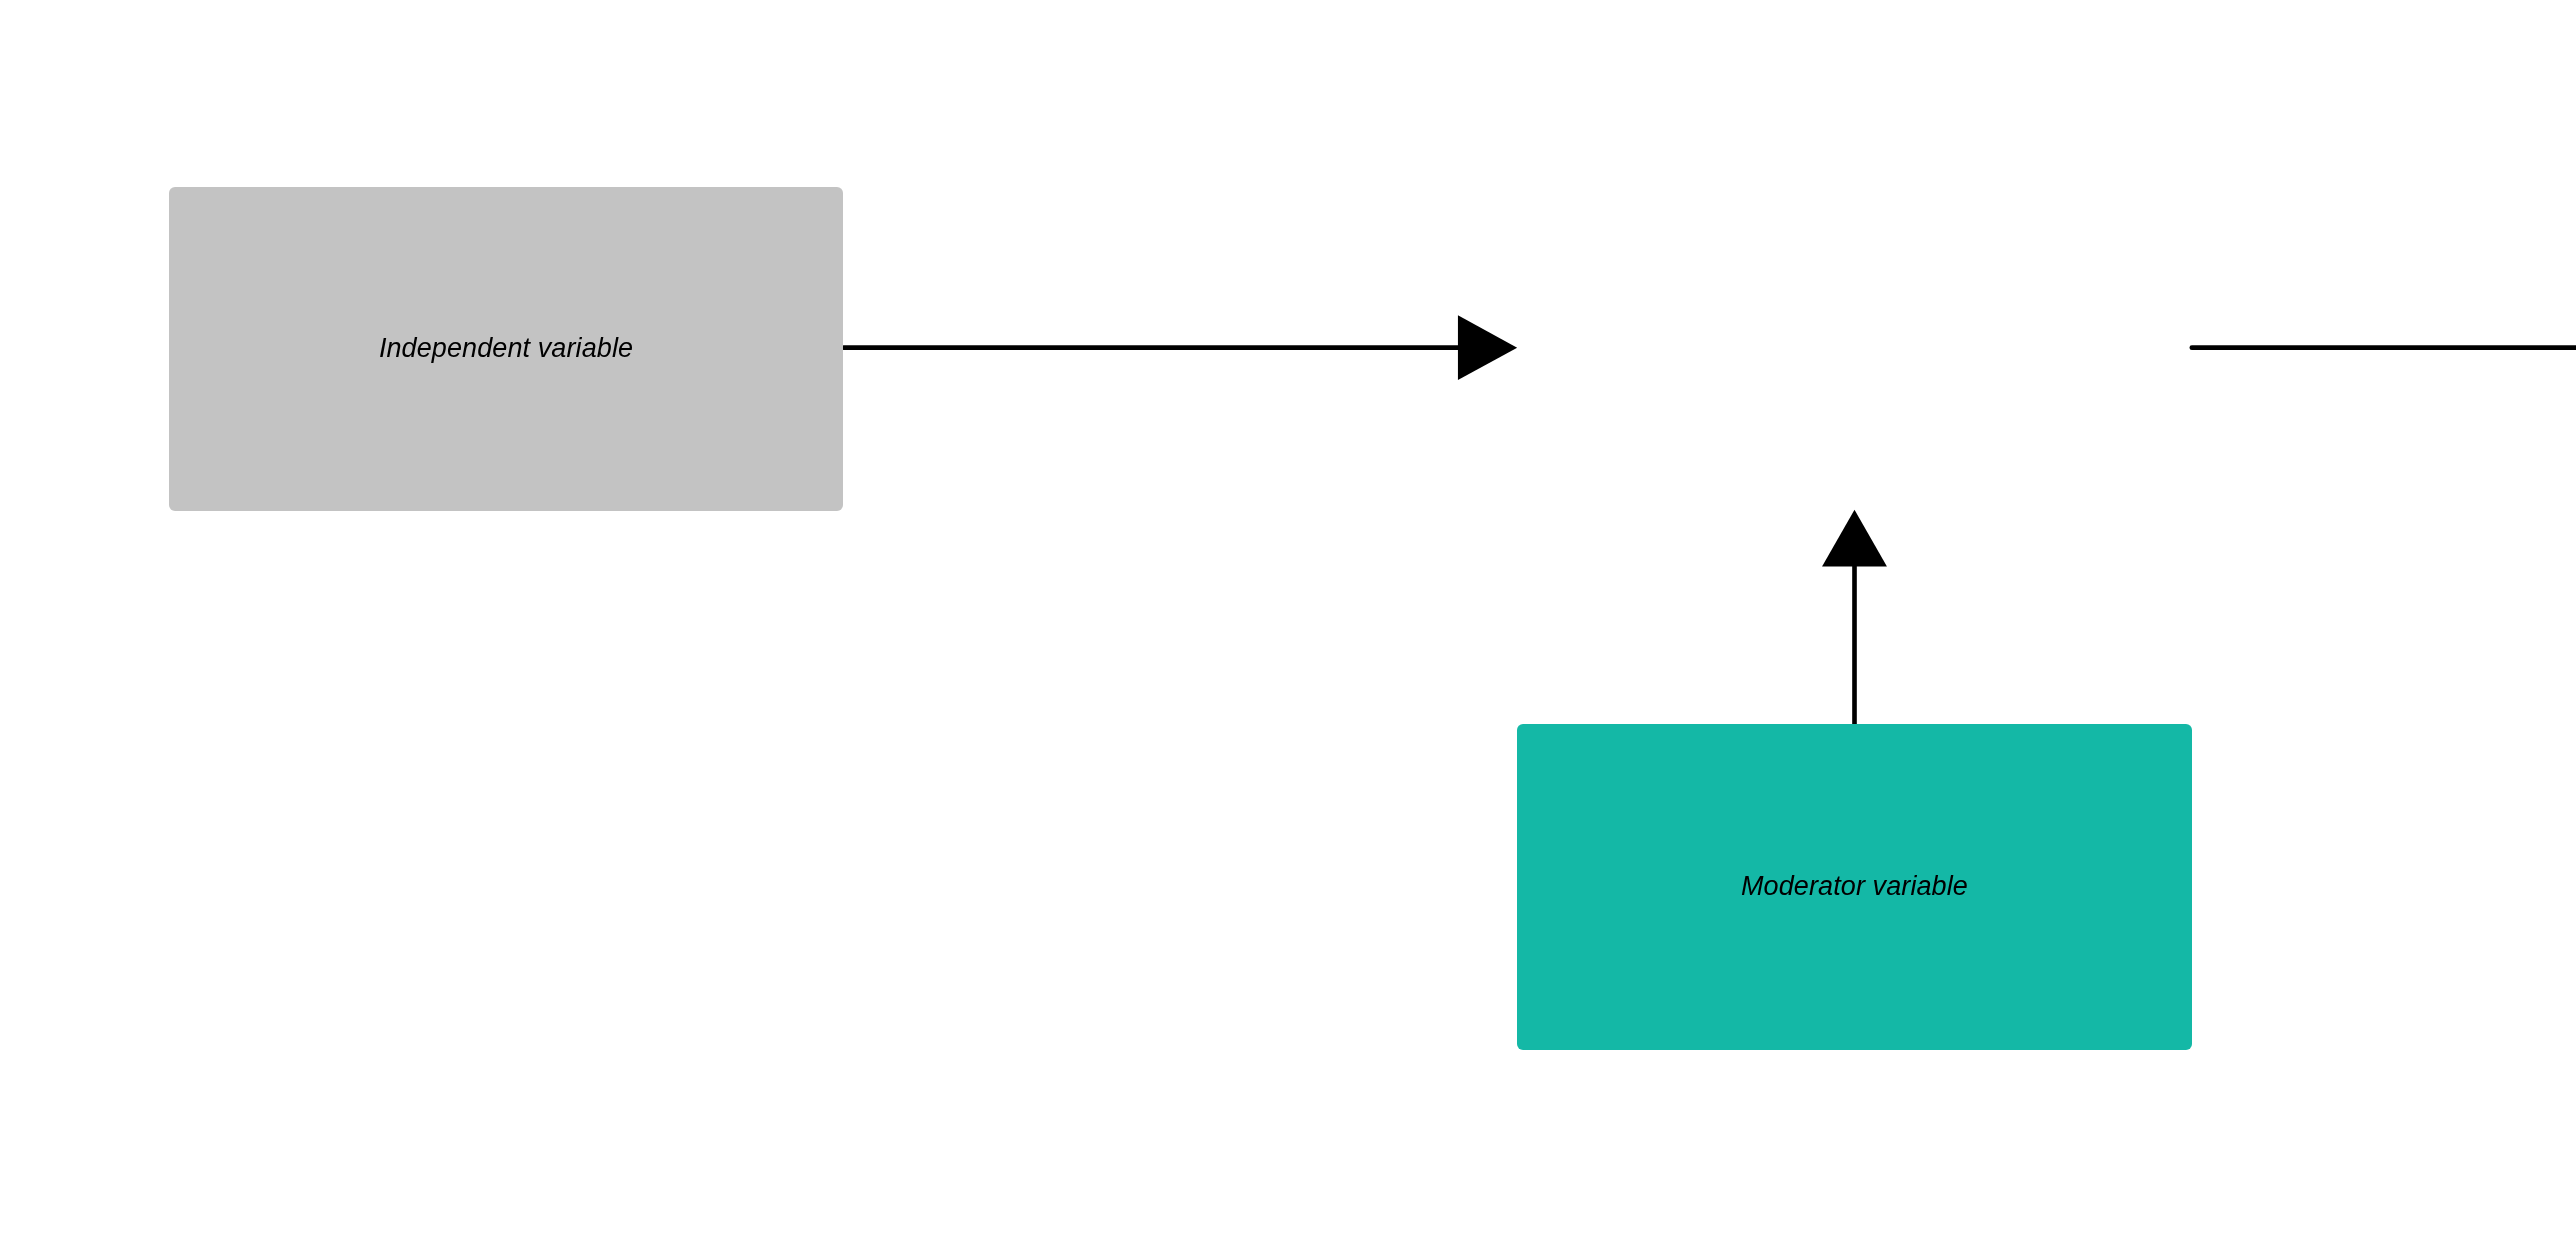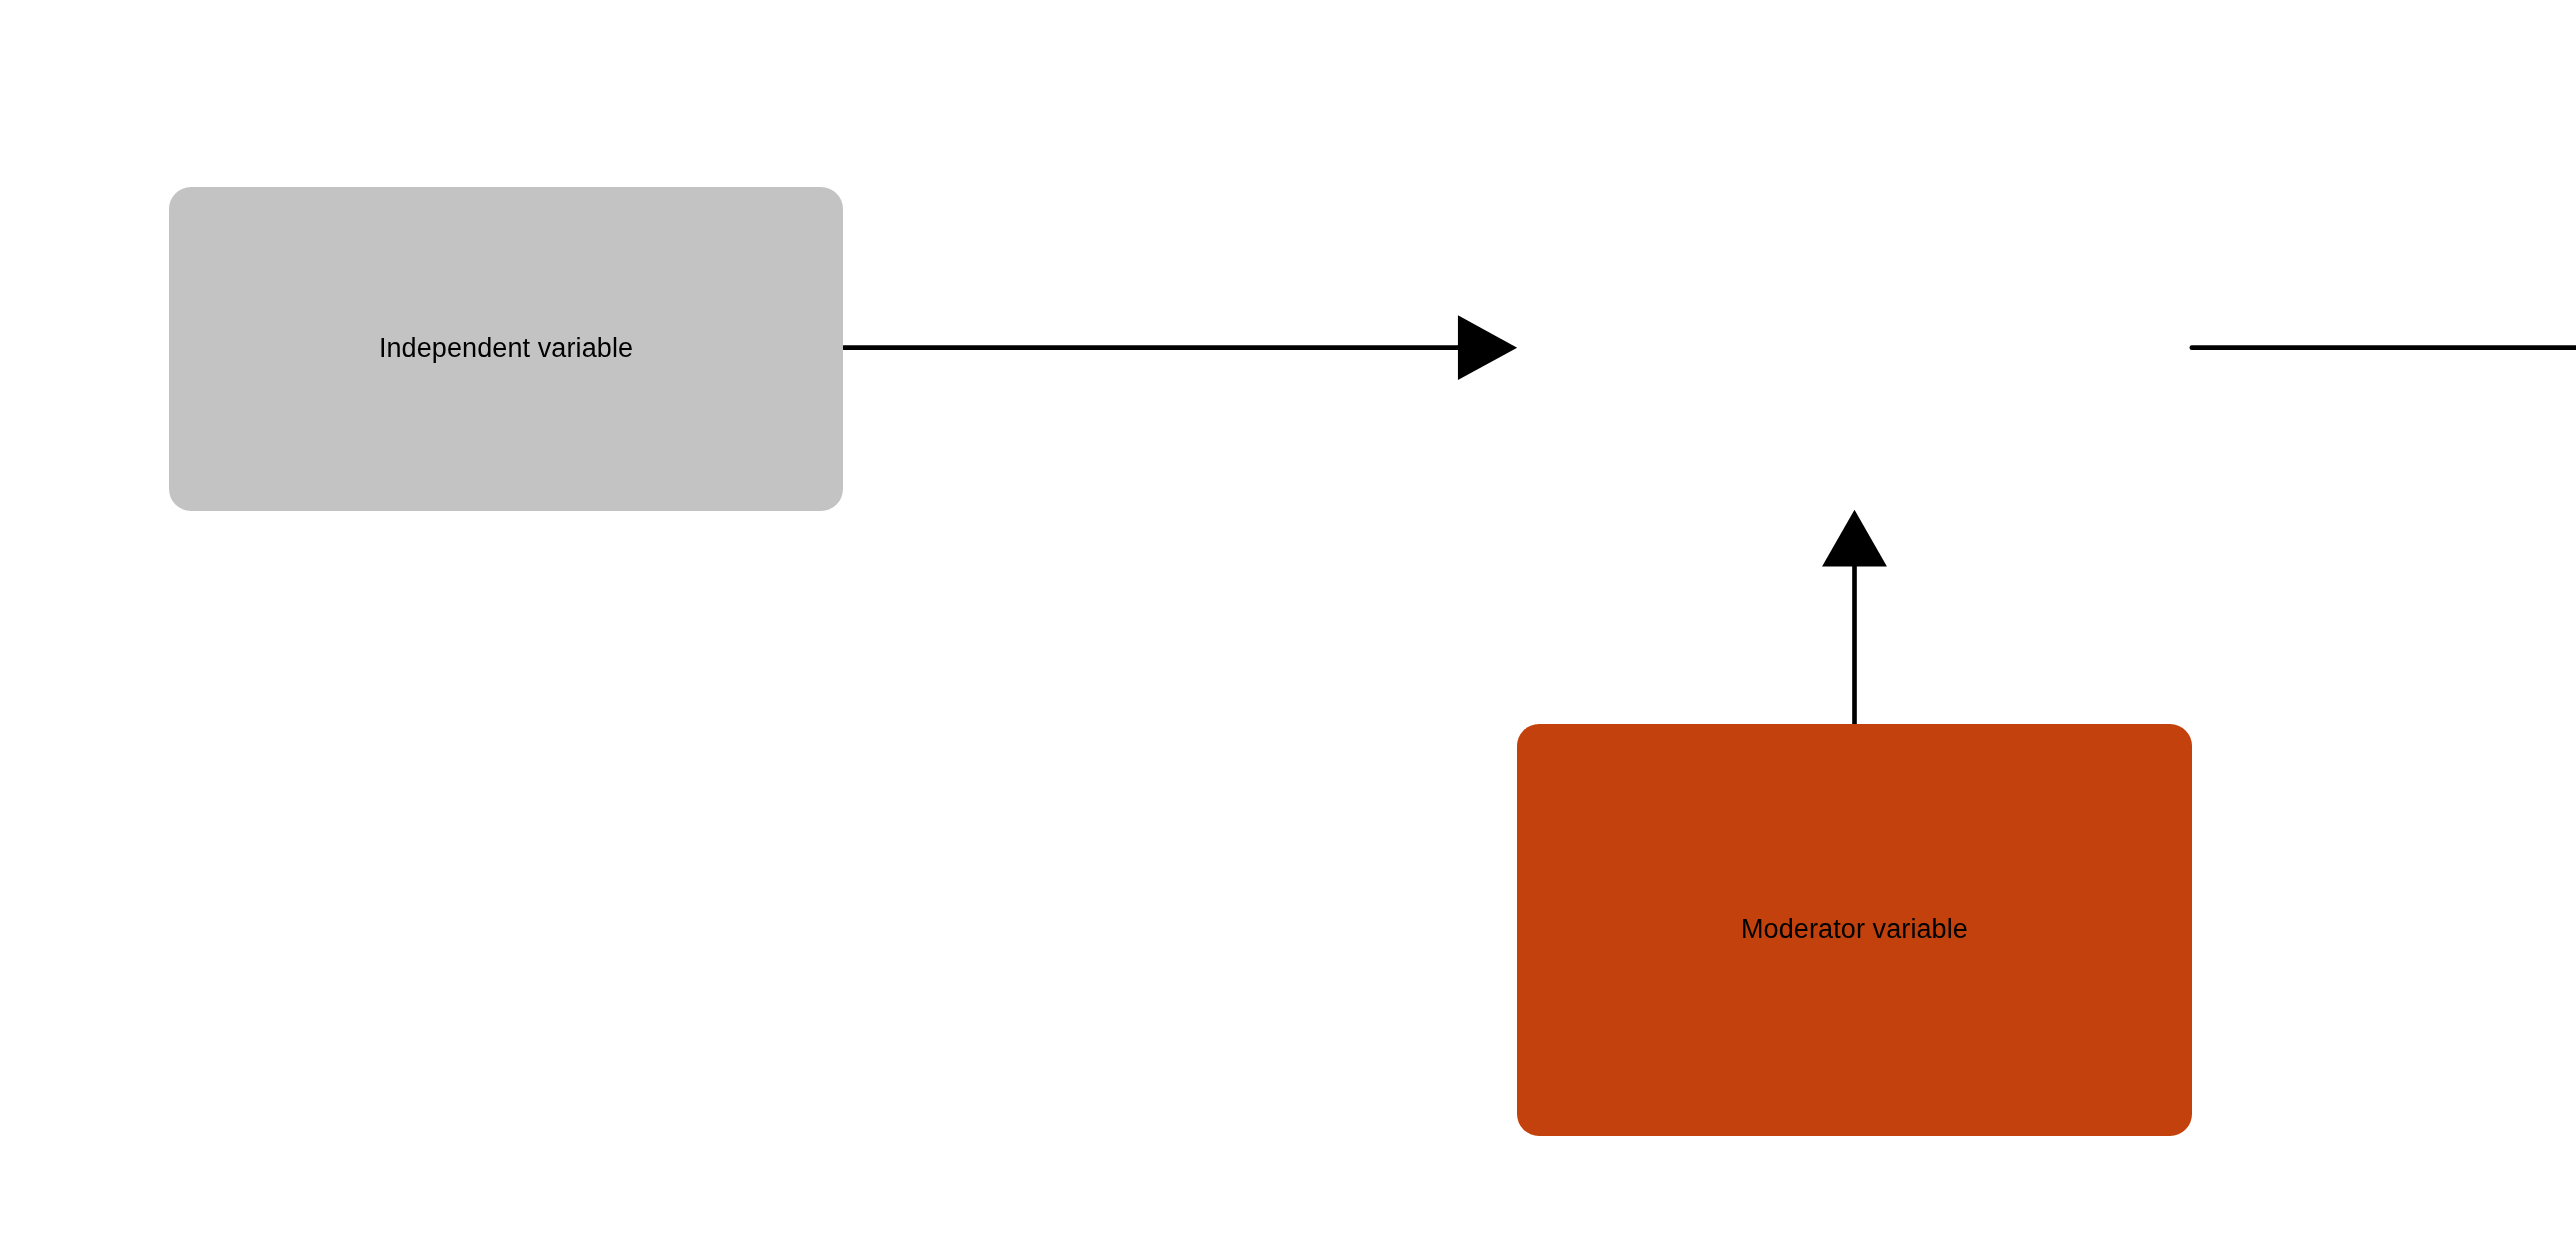--- a/index.html
+++ b/index.html
@@ -17,25 +17,26 @@
   #diagram-root {
     position: relative;
     width: 3709px;
     height: 1236px;
     background: #ffffff;
   }
   
   .node {
     position: absolute;
     box-sizing: border-box;
-    border-radius: 22px;
+    border-radius: 6px;
     display: flex;
     align-items: center;
     justify-content: center;
     text-align: right;
+    font-style: italic;
   }
   .node-label {
     font-size: 27px;
     line-height: 1.15;
     color: #000000;
     font-weight: 400;
     letter-spacing: 0.1px;
     white-space: nowrap;
   }
   #node-independent {
@@ -88,18 +89,18 @@
       <line class="edge-line" x1="3600" y1="1405" x2="3600" y2="1095" stroke="#000000"></line>
       <polygon class="edge-head" points="3600,990 3537,1100 3663,1100" fill="#000000"></polygon>
     </g>
   </svg>
 
   <div class="node" id="node-independent" style="left: 169px; top: 187px; width: 674px; height: 324px; background: rgb(195, 195, 195);">
     <span class="node-label" style="color: rgb(0, 0, 0);">Independent variable</span>
   </div>
 
 
-  <div class="node" id="node-moderator" style="left: 1517px; top: 724px; width: 675px; height: 412px; background: #c2410c;">
+  <div class="node" id="node-moderator" style="left: 1517px; top: 724px; width: 675px; height: 326px; background: #14b8a6;">
     <span class="node-label" style="color: rgb(0, 0, 0);">Moderator variable</span>
   </div>
 
 </div>
 
 
 </body></html>

